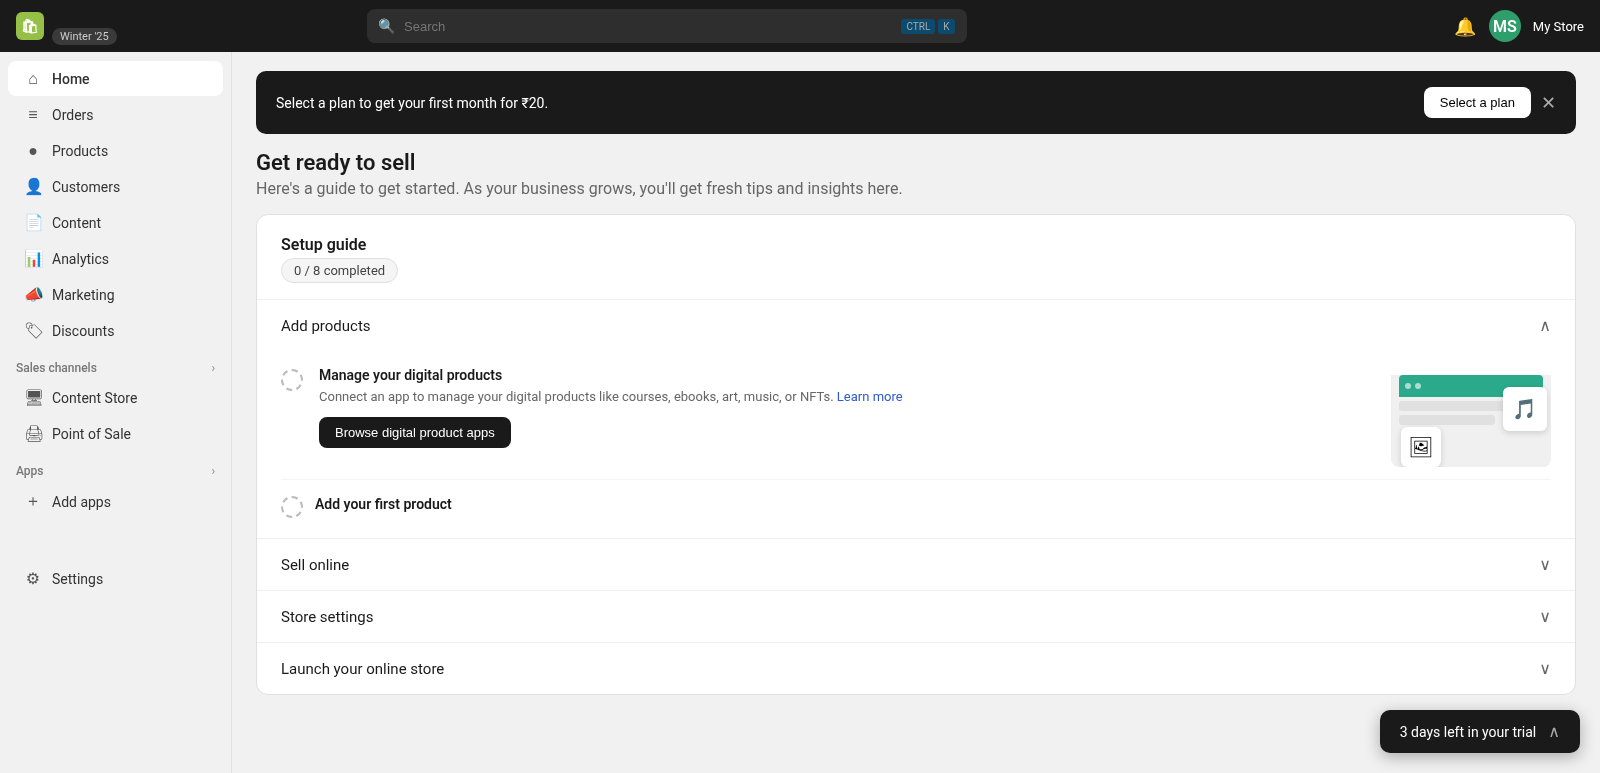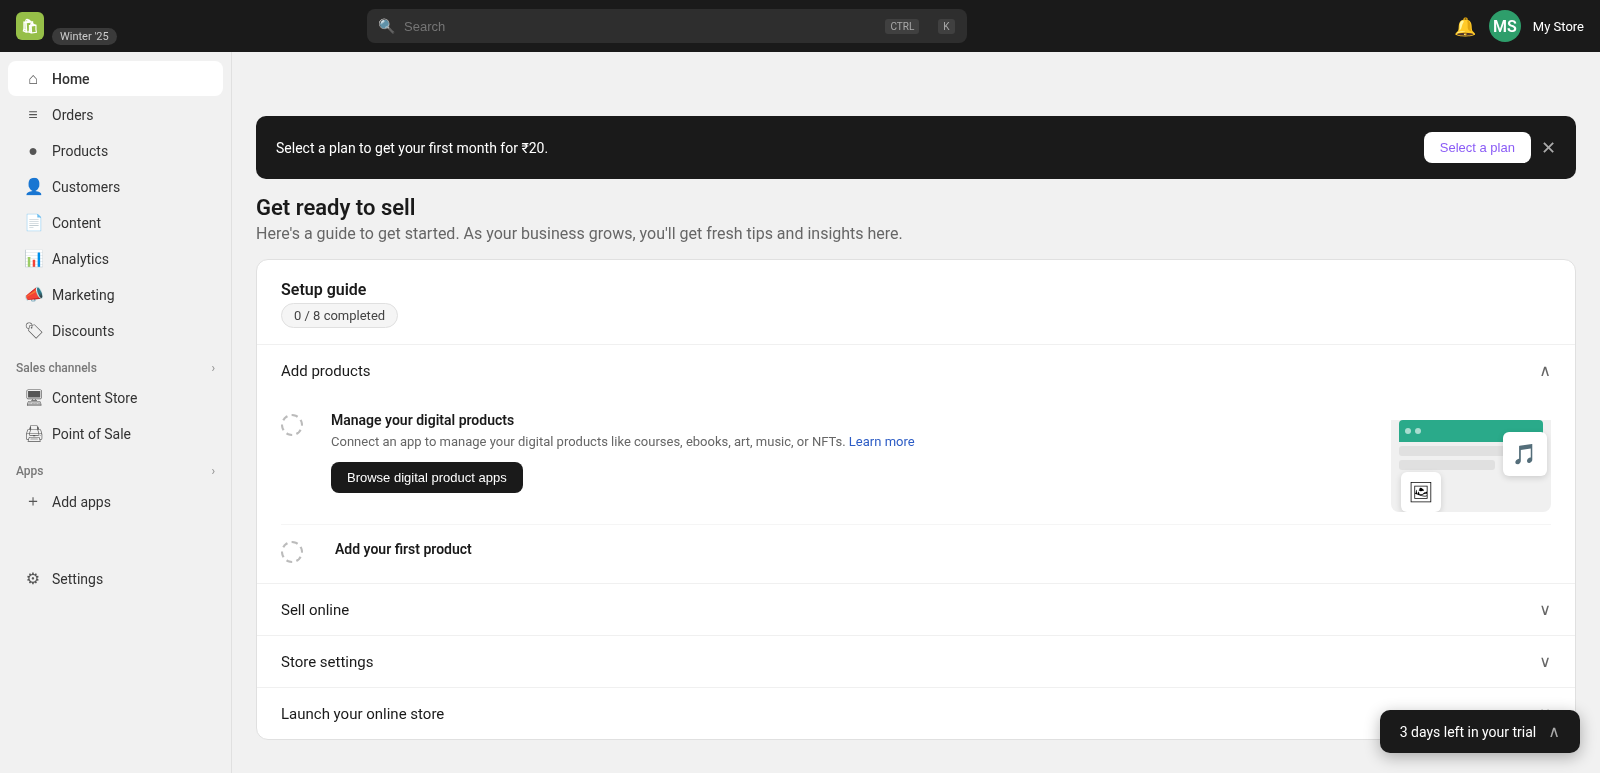--- a/index.html
+++ b/index.html
@@ -53,26 +53,25 @@
       border: none;
       outline: none;
       color: #aaa;
       font-size: 13px;
       flex: 1;
     }
     .search-shortcut {
       display: flex; gap: 3px; align-items: center;
     }
     .kbd {
-      background: #404040;
+      background: #0c4a6e;
       color: #aaa;
       font-size: 10px;
       padding: 2px 5px;
       border-radius: 3px;
-      margin-left: 16px;
     }
     .topnav-right {
       display: flex; align-items: center; gap: 12px; margin-left: auto;
     }
     .notif-icon {
       color: #aaa; font-size: 18px; cursor: pointer;
     }
     .avatar {
       width: 32px; height: 32px; border-radius: 50%;
       background: #2e9e6b;
@@ -121,40 +120,39 @@
       display: flex;
       align-items: flex-start;
       justify-content: space-between;
     }
     .sidebar-section .chevron { font-size: 12px; color: #999; }
 
     
     .main {
       flex: 1;
       overflow-y: auto;
-      padding: 12px 24px 24px;
-      margin-top: 36px;
+      padding: 3px 24px 24px;
     }
 
     
     .banner {
       background: #1a1a1a;
       color: #fff;
       border-radius: 10px;
       padding: 16px 20px;
       display: flex;
       align-items: center;
       justify-content: space-between;
       margin: 16px 0;
     }
     .banner-text { font-size: 14px; }
     .banner-actions { display: flex; align-items: center; gap: 10px; }
     .btn-select-plan {
       background: #fff;
-      color: #8b5cf6;
+      color: #000000;
       border: none;
       border-radius: 8px;
       padding: 8px 16px;
       font-size: 13px;
       font-weight: 500;
       cursor: pointer;
     }
     .btn-close-banner {
       background: transparent;
       border: none;
@@ -205,21 +203,21 @@
       font-weight: 400;
       color: #1a1a1a;
     }
     .accordion-chevron { color: #666; font-size: 16px; }
     .accordion-body { padding: 0 24px 16px; }
 
     
     .digital-product-item {
       display: flex;
       align-items: flex-start;
-      gap: 28px;
+      gap: 16px;
       padding: 16px 0 12px;
       border-bottom: 1px solid #f5f5f5;
     }
     .circle-checkbox {
       width: 22px; height: 22px;
       border: 2px dashed #bbb;
       border-radius: 50%;
       flex-shrink: 0;
       margin-top: 2px;
     }
@@ -281,21 +279,21 @@
       border-radius: 6px;
       box-shadow: 0 2px 6px rgba(0,0,0,0.15);
       display: flex; align-items: center; justify-content: center;
       font-size: 20px;
     }
 
     
     .add-product-item {
       display: flex;
       align-items: center;
-      gap: 32px;
+      gap: 12px;
       padding: 14px 0 4px;
     }
 
     
     .trial-banner {
       position: fixed;
       bottom: 20px;
       right: 20px;
       background: #1a1a1a;
       color: #fff;

